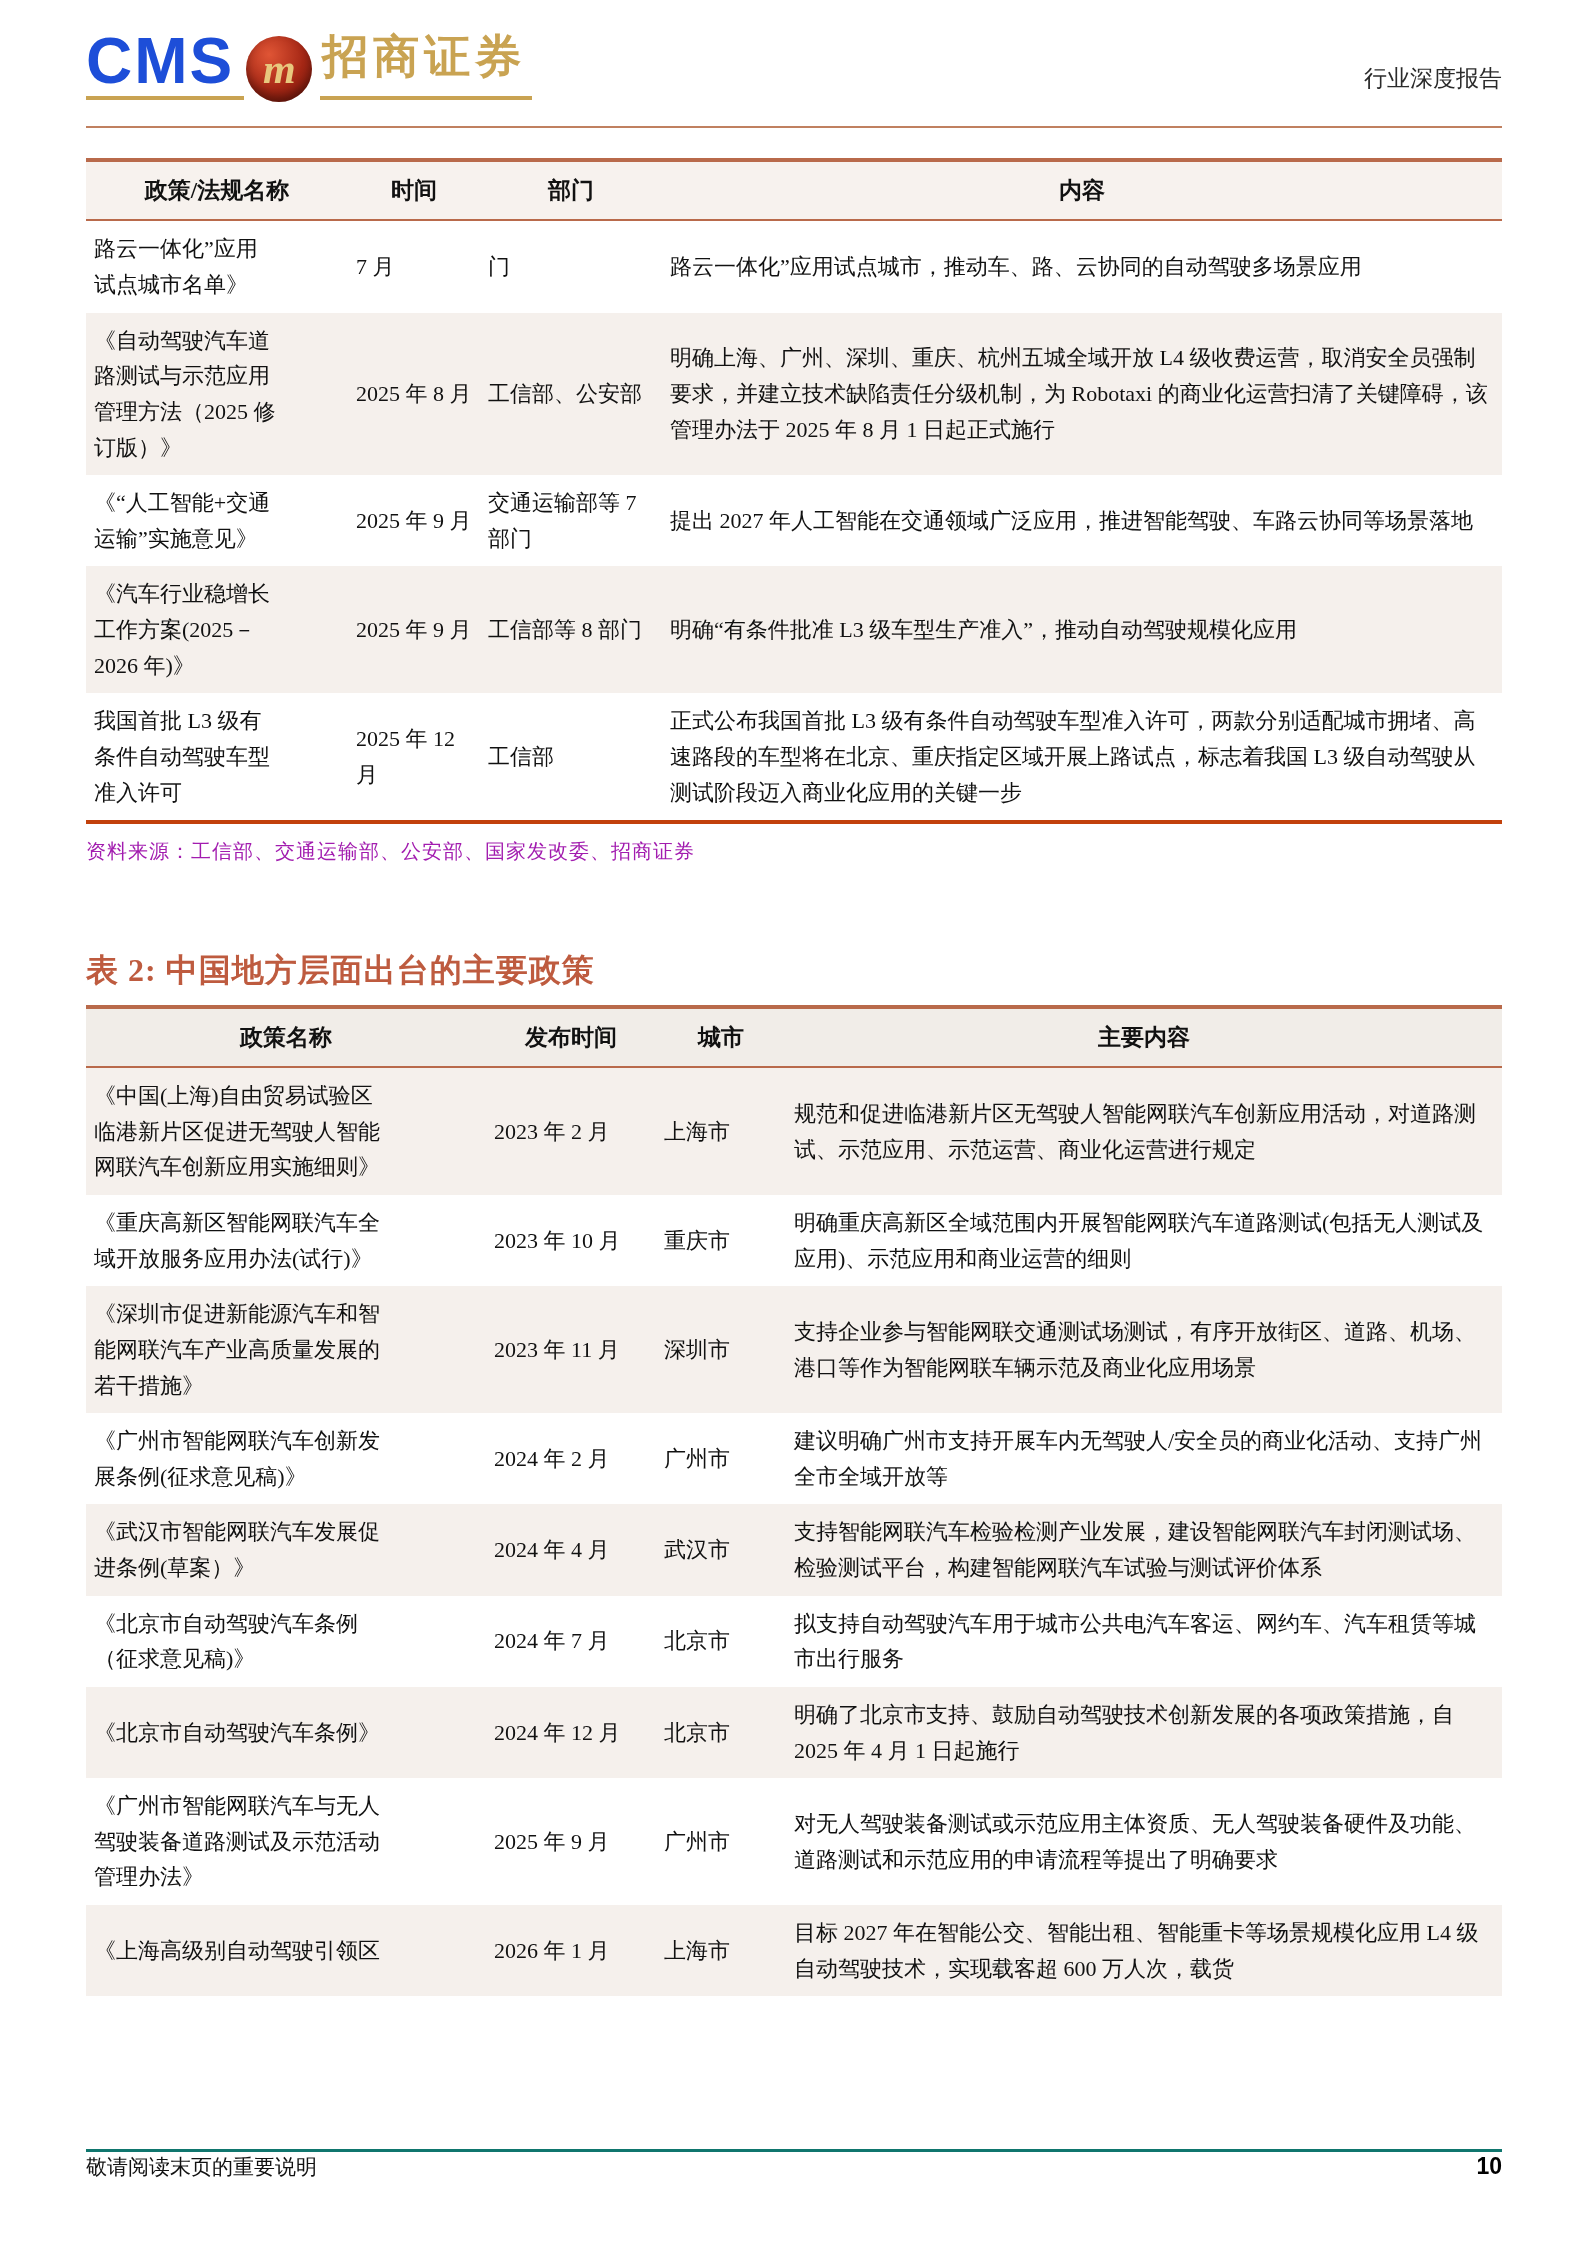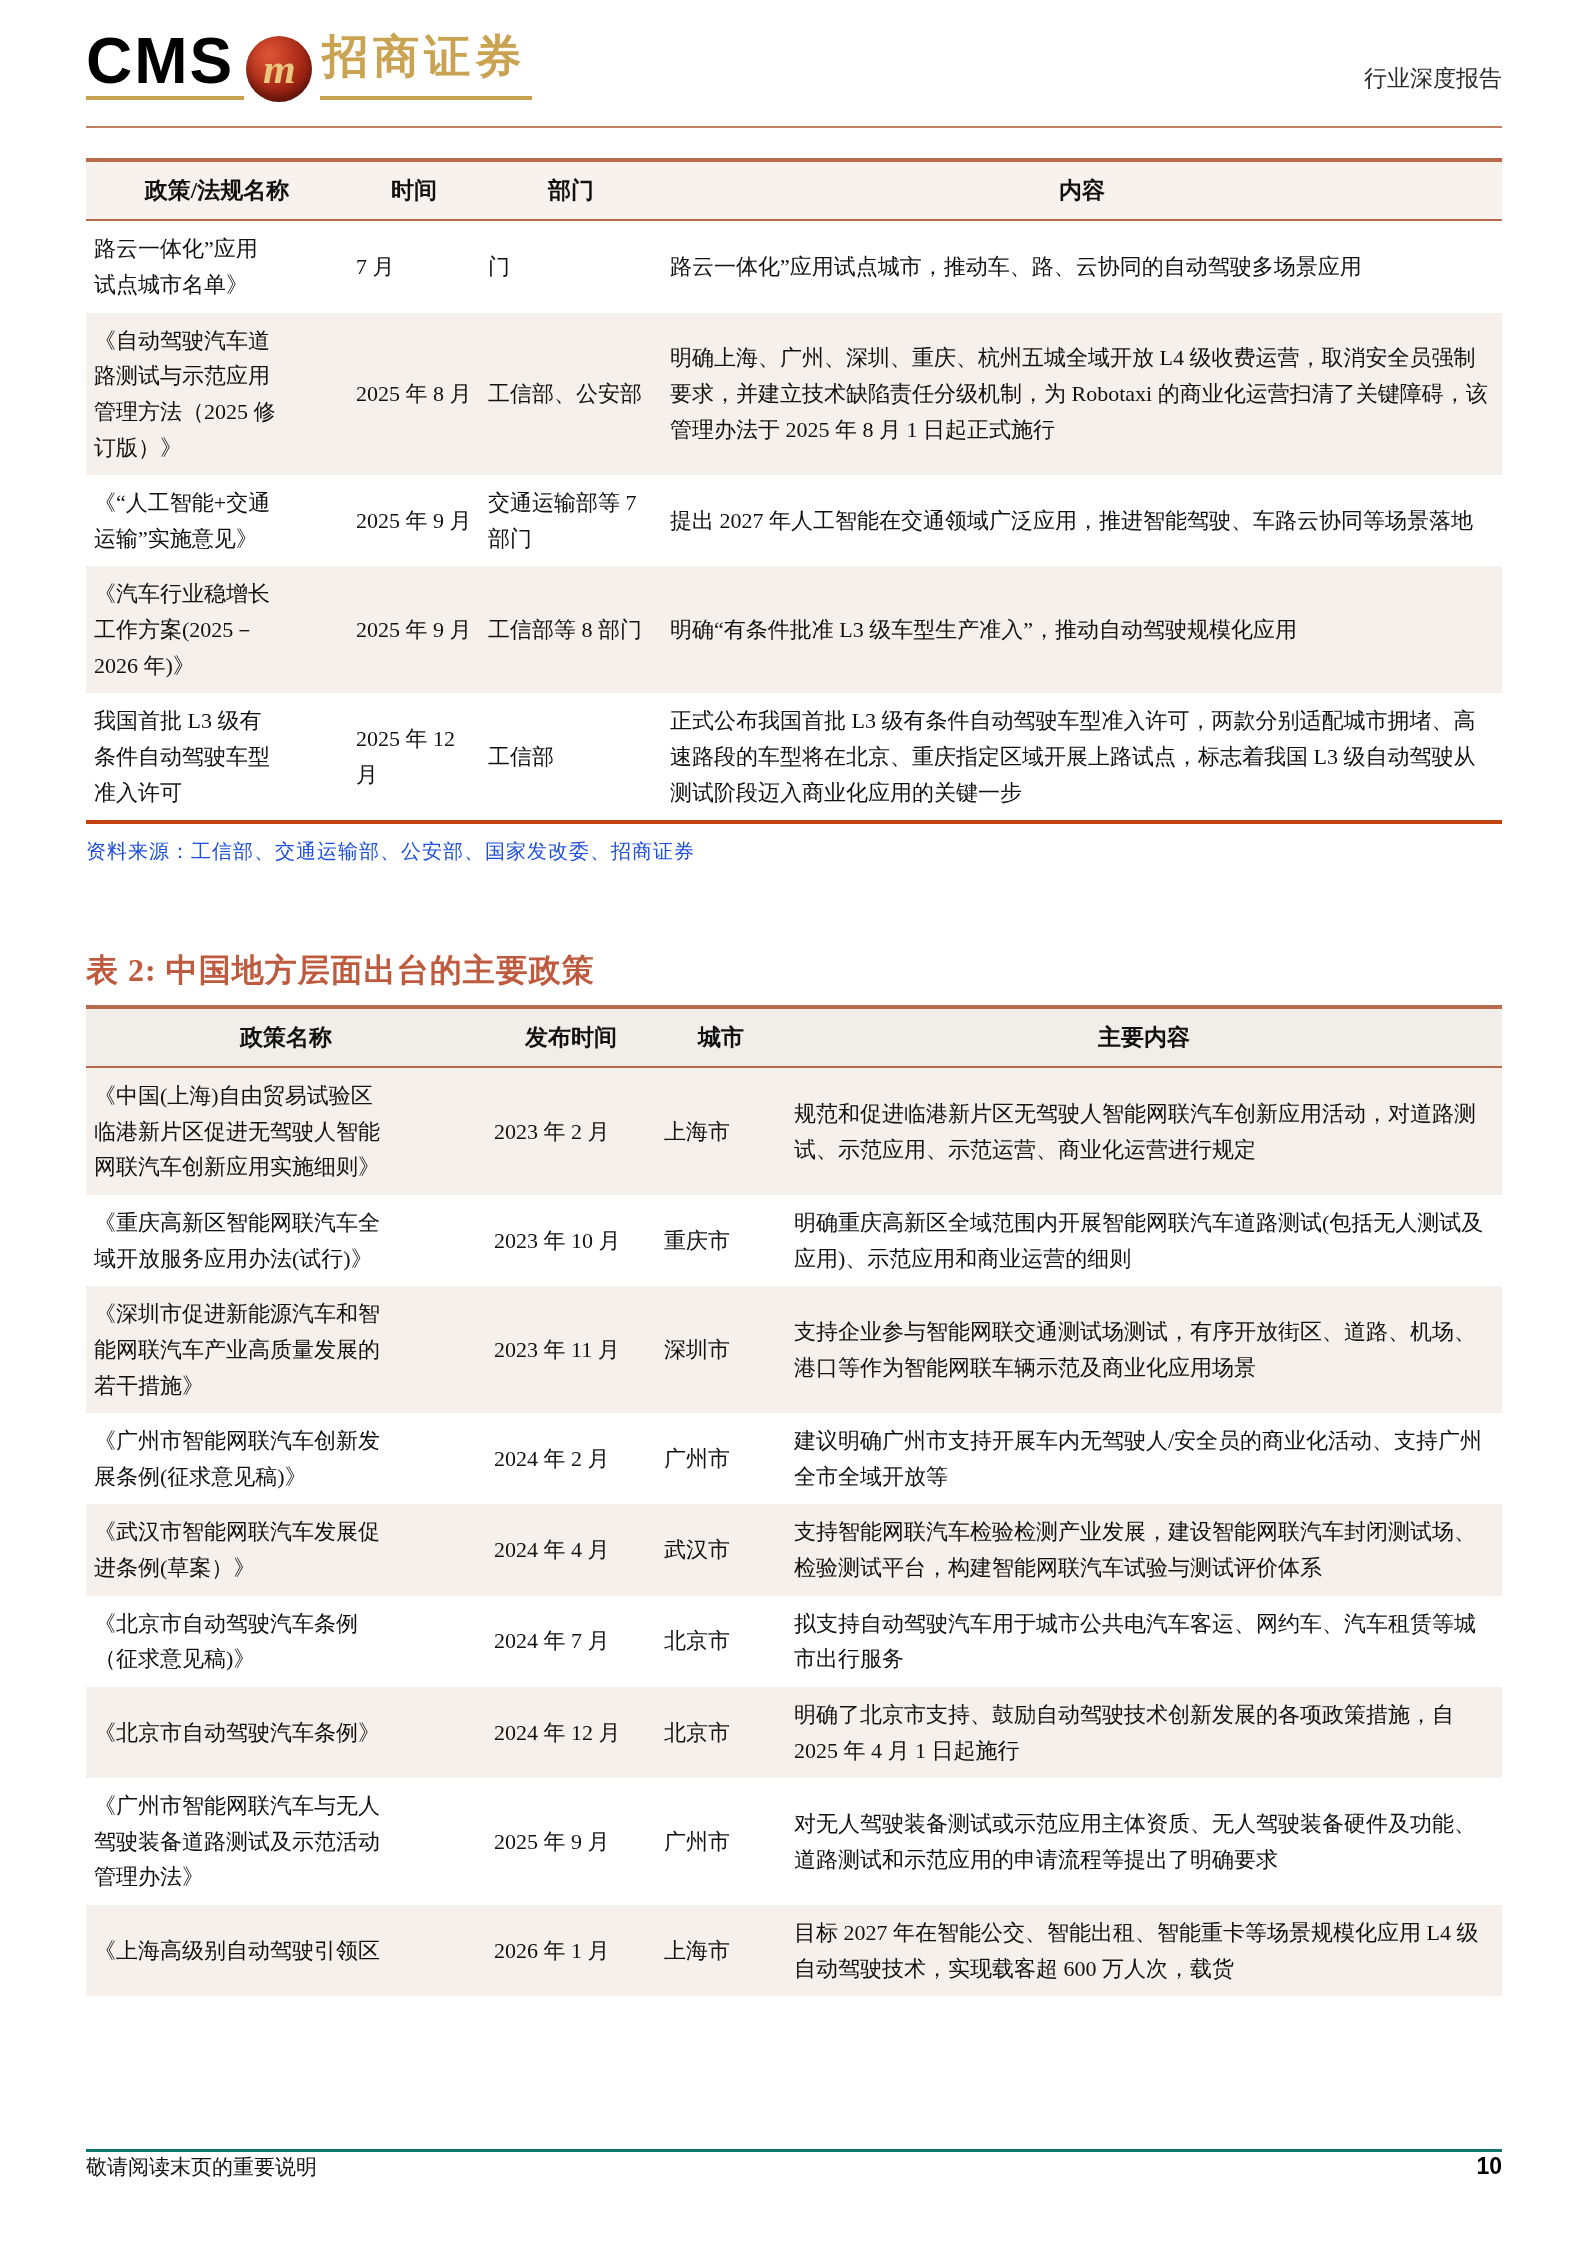--- a/index.html
+++ b/index.html
@@ -6,21 +6,21 @@
   .page {
     position:relative; width:1588px; height:2245px; background:#ffffff;
     font-family:"Liberation Serif","DejaVu Serif",serif; color:#1a1a1a;
     overflow:hidden;
   }
   
   .masthead { display:flex; justify-content:space-between; align-items:flex-end; padding:34px 86px 0 86px; }
   .logo { display:flex; align-items:flex-end; }
   .logo-cms {
     font-family:"Liberation Sans",sans-serif; font-weight:bold; font-size:64px; line-height:0.85;
-    color:#000000; letter-spacing:2px; border-bottom:4px solid #C9A352; padding:0 10px 8px 0;
+    color:#1d4ed8; letter-spacing:2px; border-bottom:4px solid #C9A352; padding:0 10px 8px 0;
   }
   .logo-emblem {
     width:66px; height:66px; border-radius:50%; margin:0 8px -2px 2px;
     background:radial-gradient(circle at 35% 28%, #E05535 0%, #A52715 55%, #6E150A 100%);
     color:#E8C87E; display:flex; align-items:center; justify-content:center;
     font-family:"Liberation Serif",serif; font-style:italic; font-weight:bold; font-size:42px;
     box-shadow:inset 0 -6px 10px rgba(0,0,0,.35);
   }
   .logo-name {
     font-size:46px; font-weight:bold; color:#C9A352; letter-spacing:5px;
@@ -40,21 +40,21 @@
   th {
     font-size:23px; font-weight:bold; text-align:center; color:#111;
     padding:13px 6px; border-bottom:2px solid #B96A4B;
   }
   td { font-size:22px; line-height:1.62; padding:10px 8px; vertical-align:middle; color:#111; word-break:break-word; }
   tr.alt { background:#F5F0EC;border-radius:16px; }
   td.c-name { padding-left:8px; padding-right:70px; }
   .t2 td.c-name { padding-right:95px; }
   td.c-time { padding-right:4px;margin-top:44px; }
   .tbl-source {
-    margin:14px 86px 0 86px; color:#1d4ed8; font-size:20px; letter-spacing:1px;
+    margin:14px 86px 0 86px; color:#a21caf; font-size:20px; letter-spacing:1px;
   }
   .tbl-title { margin:84px 86px 12px 86px; color:#BE5B3F; font-weight:bold; font-size:32px; letter-spacing:1px; }
 
   
   .footer { position:absolute; left:0; right:0; top:2149px; bottom:0; background:#ffffff; }
   .footer-inner { margin:0 86px; border-top:3px solid #0f766e; display:flex; justify-content:space-between; align-items:flex-start; padding-top:1px; }
   .disclaimer { font-size:21px; color:#111; }
   .page-num { font-family:"Liberation Sans",sans-serif; font-weight:bold; font-size:23px; color:#000; }
 </style>
 </head>

